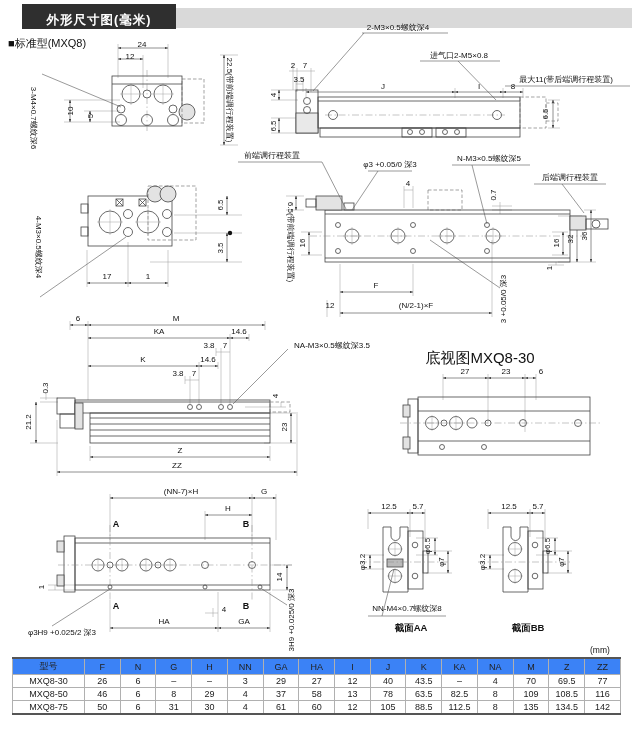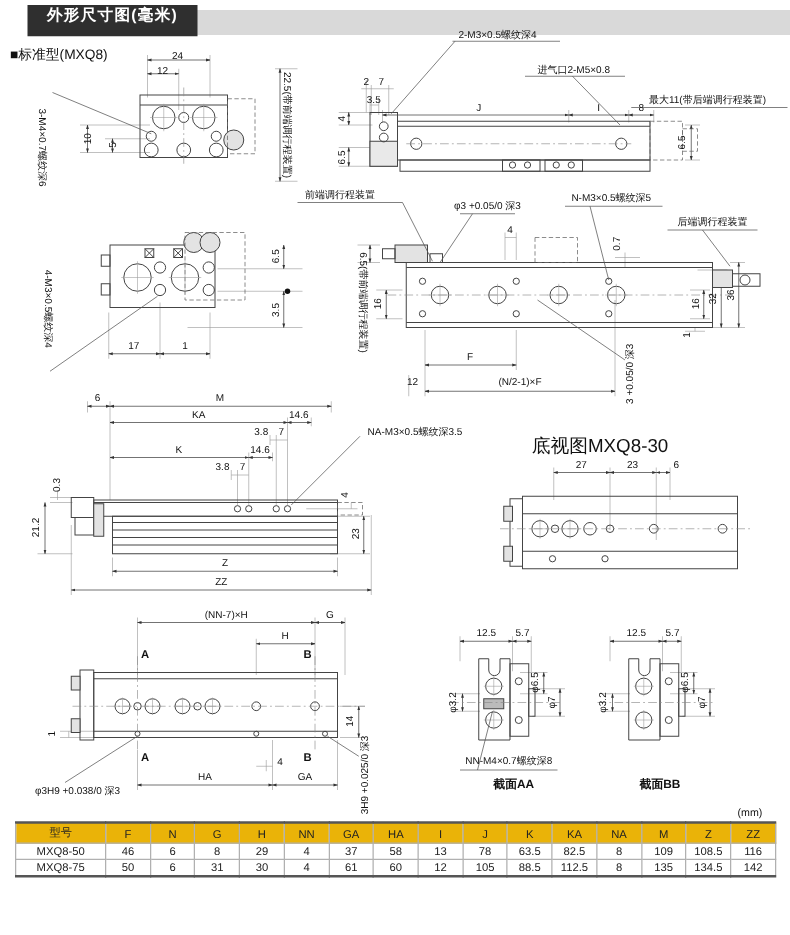--- a/index.html
+++ b/index.html
@@ -6,31 +6,31 @@
   #stage{position:relative;width:632px;height:748px;background:#fff;overflow:hidden;
          font-family:"Liberation Sans","DejaVu Sans",sans-serif;color:#111}
   #art{position:absolute;left:0;top:0}
   .lab,.labv,.labv2{position:absolute;font-size:8px;line-height:1;white-space:nowrap;color:#111}
   .lab{transform:translate(-50%,-50%)}
   .labv{transform:translate(-50%,-50%) rotate(-90deg)}
   .labv2{transform:translate(-50%,-50%) rotate(90deg)}
   .sec{font-size:9px;font-weight:700}
   .cap{font-size:9.5px;font-weight:700}
   .vtitle{font-size:15px}
-  #titlebar{position:absolute;left:22px;top:4px;width:136px;height:25px;background:#2f2f2f;
-            display:flex;align-items:flex-start;justify-content:center}
+  #titlebar{position:absolute;left:22px;top:4px;width:154px;height:25px;background:#2f2f2f;
+            display:flex;align-items:flex-end;justify-content:center}
   #titlebar span{color:#fff;font-size:12.5px;font-weight:700;letter-spacing:1px}
   #hdrstrip{position:absolute;left:100px;top:8px;right:0;height:20px;background:#d9d9d9}
   #subtitle{position:absolute;left:8px;top:36px;font-size:11px}
   #units{position:absolute;left:590px;top:645px;font-size:8.5px}
   #tblwrap{position:absolute;left:12px;top:657px;width:609px}
   table{width:100%;border-collapse:collapse;table-layout:fixed;font-size:9px;
         border-top:2px solid #555;border-bottom:2px solid #555}
   th,td{border:1px solid #b0b0b0;text-align:center;padding:1px 0;font-weight:400;color:#222}
-  th{background:#eab308}
+  th{background:#3b82f6}
 </style>
 </head>
 <body>
 
 <div id="stage">
 
 <svg id="art" width="632" height="748">
   <defs>
     <marker id="ar" viewBox="0 0 10 10" refX="9" refY="5" markerWidth="6.5" markerHeight="6.5" orient="auto-start-reverse">
       <path d="M0,1.8 10,5 0,8.2z" fill="#333"></path>
@@ -360,21 +360,21 @@
 <span class="lab" style="left:228px;top:509px">H</span>
 <span class="lab sec" style="left:116px;top:524px">A</span>
 <span class="lab sec" style="left:246px;top:524px">B</span>
 <span class="lab sec" style="left:116px;top:606px">A</span>
 <span class="lab sec" style="left:246px;top:606px">B</span>
 <span class="labv" style="left:42px;top:587px">1</span>
 <span class="labv" style="left:280px;top:577px">14</span>
 <span class="lab" style="left:224px;top:610px">4</span>
 <span class="lab" style="left:164px;top:622px">HA</span>
 <span class="lab" style="left:244px;top:622px">GA</span>
-<span class="lab" style="left:62px;top:633px">φ3H9 +0.038/0 深3</span>
+<span class="lab" style="left:62px;top:633px">φ3H9 +0.025/2 深3</span>
 <span class="labv" style="left:292px;top:620px">3H9 +0.025/0 深3</span>
 
 <span class="lab" style="left:389px;top:507px">12.5</span>
 <span class="lab" style="left:418px;top:507px">5.7</span>
 <span class="labv" style="left:363px;top:562px">φ3.2</span>
 <span class="labv" style="left:428px;top:546px">φ6.5</span>
 <span class="labv" style="left:442px;top:562px">φ7</span>
 <span class="lab" style="left:407px;top:609px">NN-M4×0.7螺纹深8</span>
 <span class="lab cap" style="left:411px;top:628px">截面AA</span>
 
@@ -420,20 +420,38 @@
             <th>J</th>
             <th>K</th>
             <th>KA</th>
             <th>NA</th>
             <th>M</th>
             <th>Z</th>
             <th>ZZ</th>
           </tr>
         </thead>
     <tbody id="tbd">
+          <tr>
+            <td>MXQ8-30</td>
+            <td>26</td>
+            <td>6</td>
+            <td>–</td>
+            <td>–</td>
+            <td>3</td>
+            <td>29</td>
+            <td>27</td>
+            <td>12</td>
+            <td>40</td>
+            <td>43.5</td>
+            <td>–</td>
+            <td>4</td>
+            <td>70</td>
+            <td>69.5</td>
+            <td>77</td>
+          </tr>
           <tr>
             <td>MXQ8-50</td>
             <td>46</td>
             <td>6</td>
             <td>8</td>
             <td>29</td>
             <td>4</td>
             <td>37</td>
             <td>58</td>
             <td>13</td>

